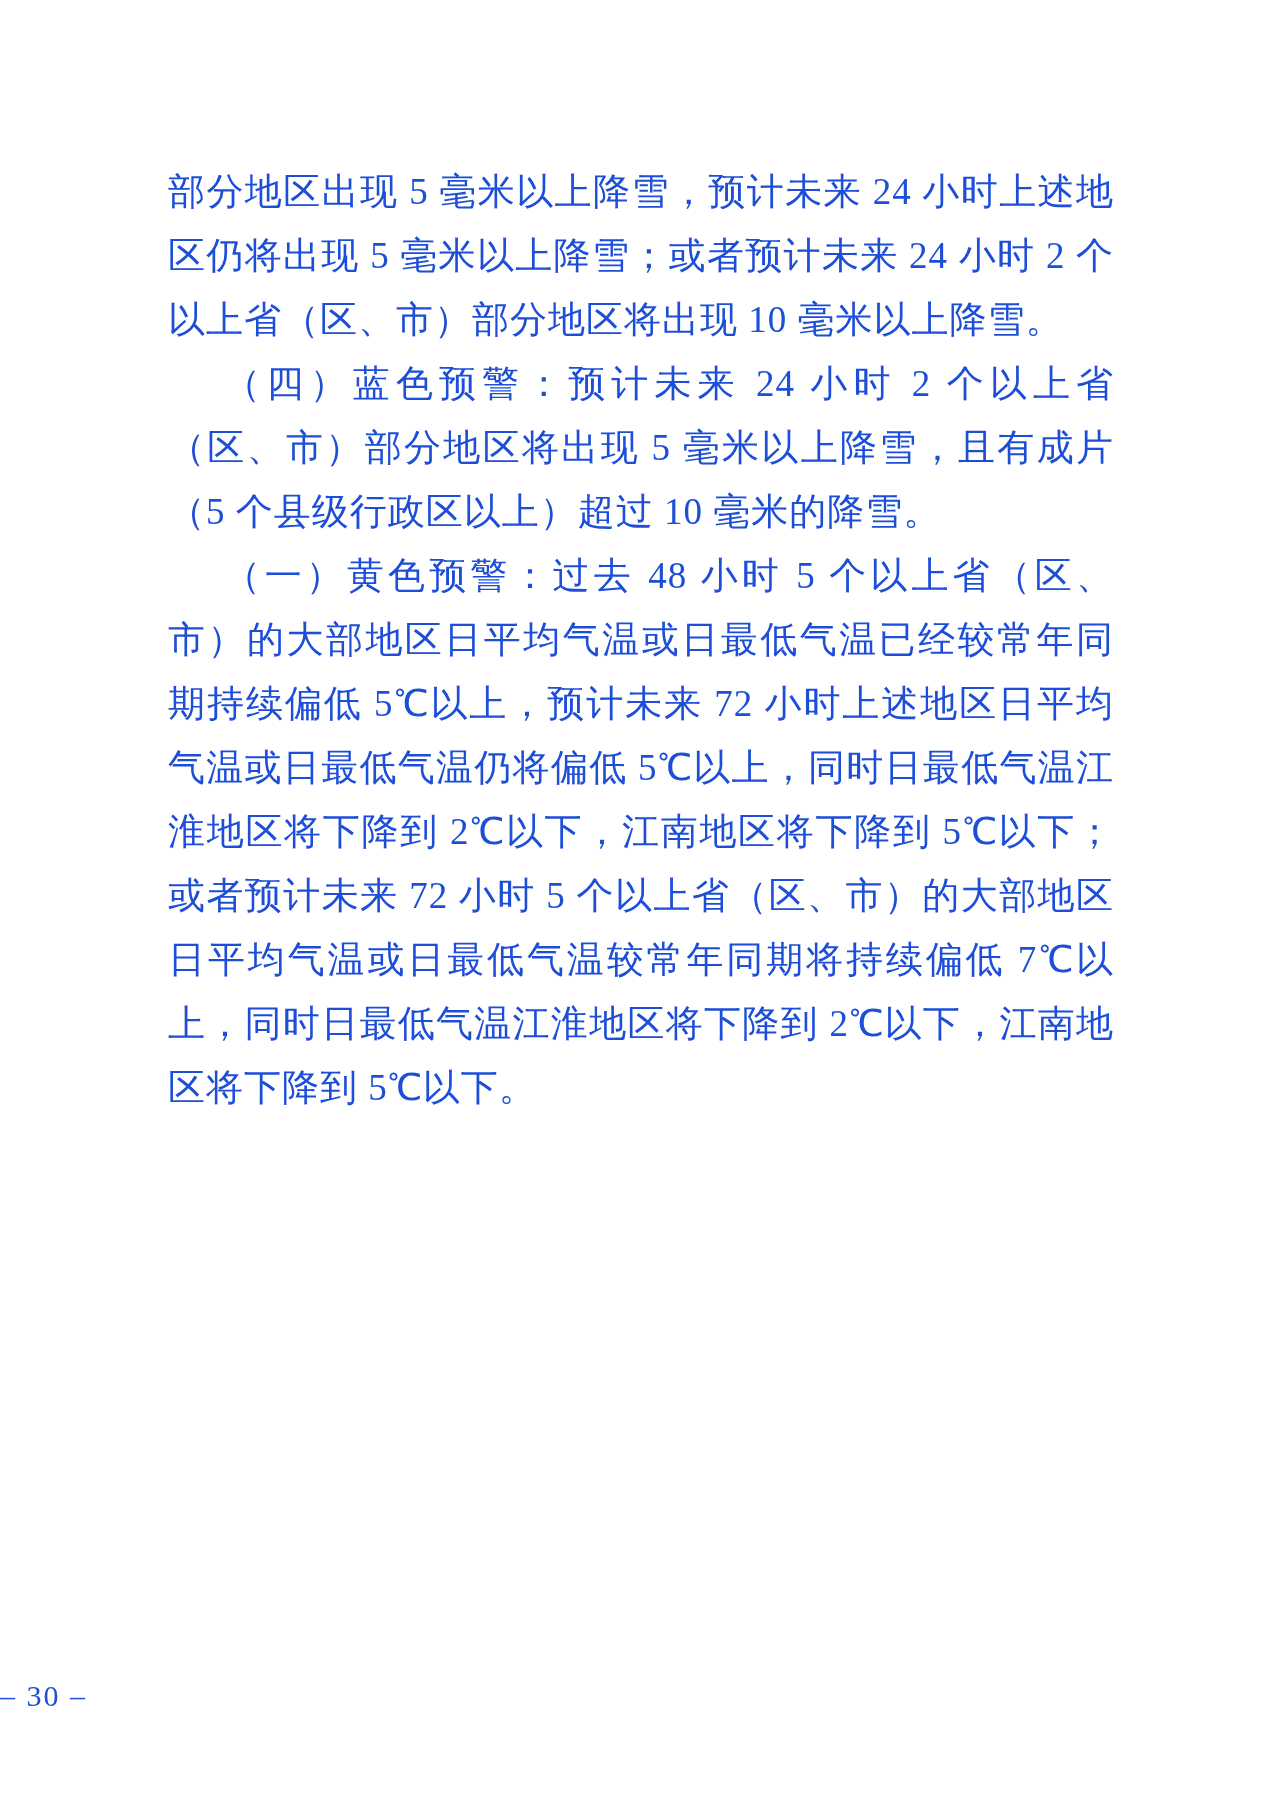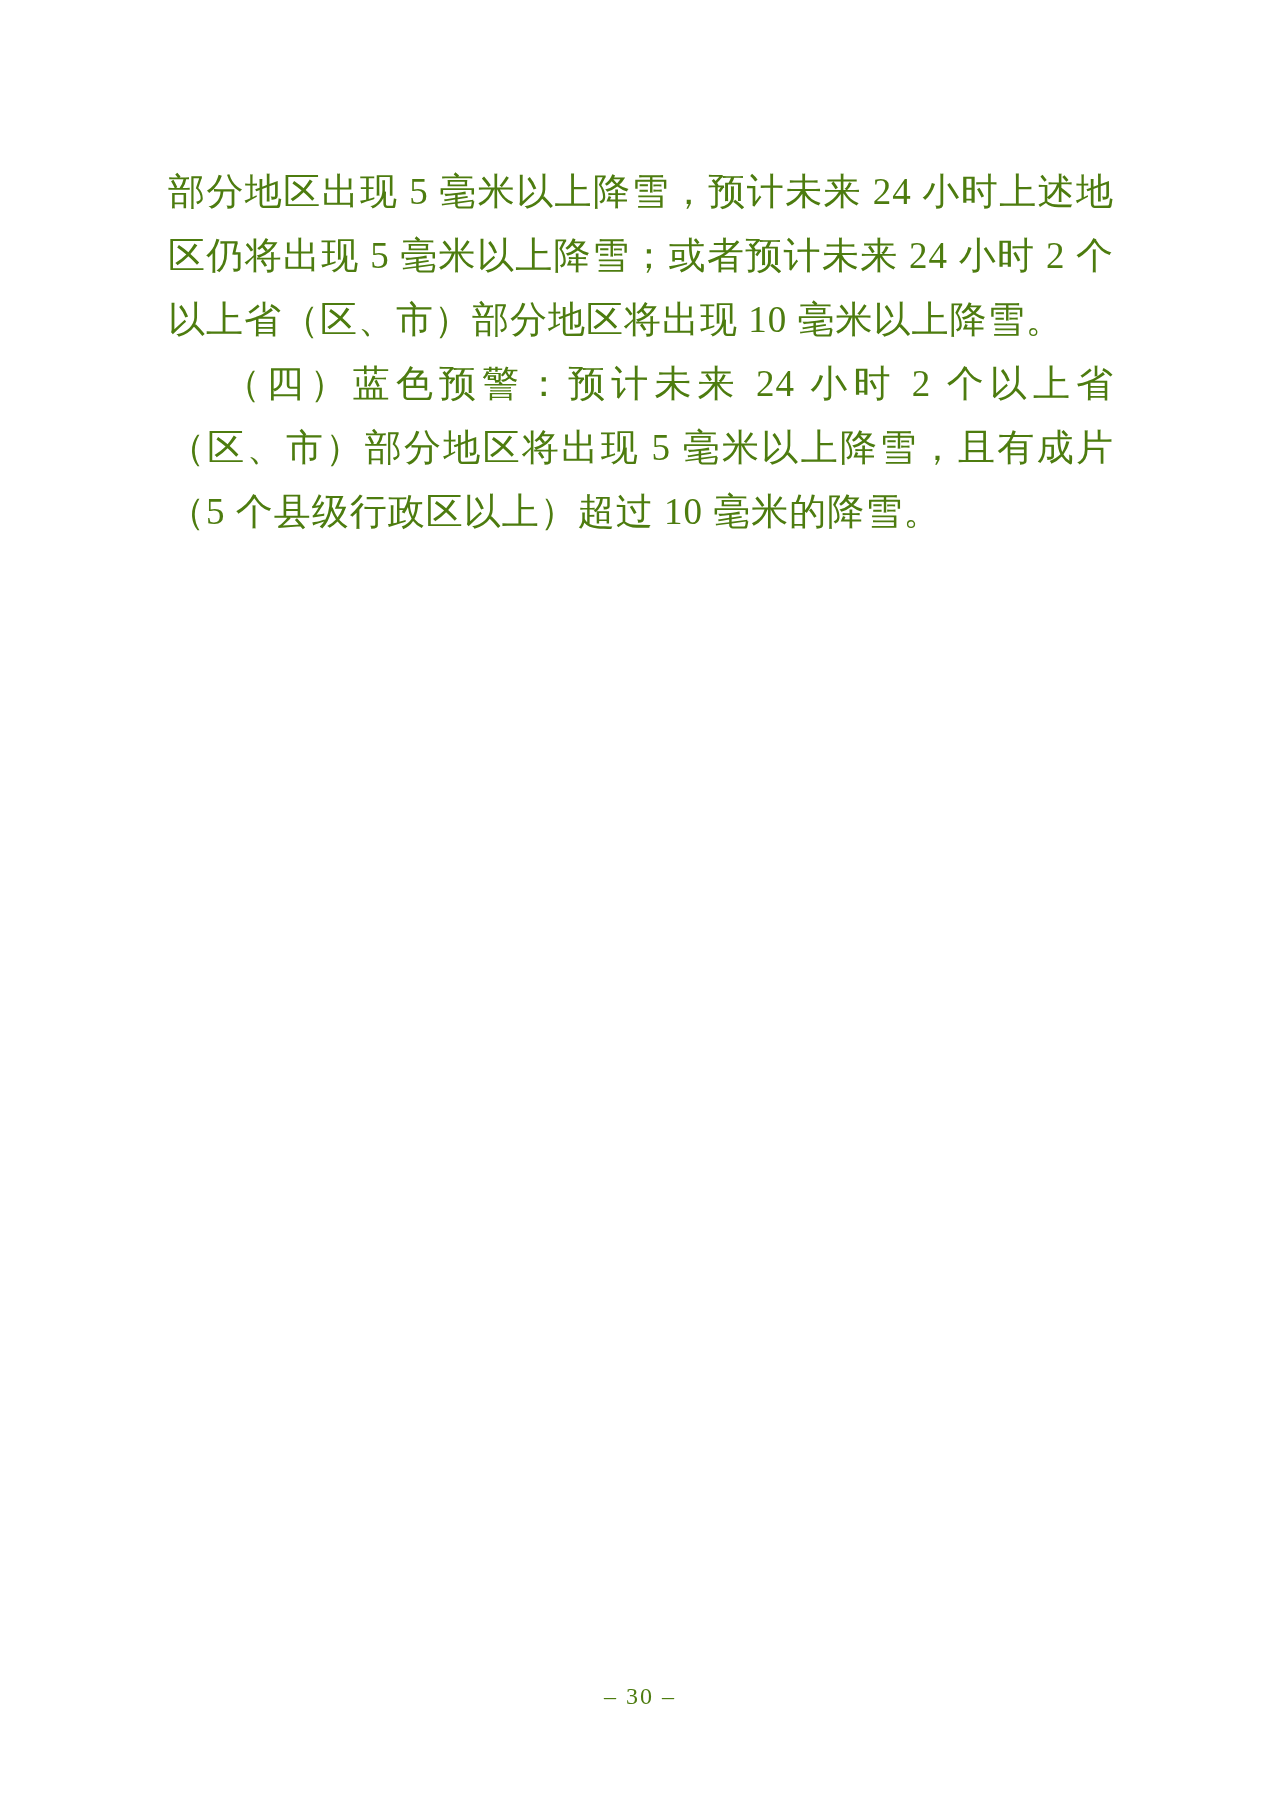--- a/index.html
+++ b/index.html
@@ -7,21 +7,21 @@
     padding: 0;
     background: #ffffff;
   }
   .page {
     position: relative;
     width: 1280px;
     height: 1809px;
     background: #ffffff;
     overflow: hidden;
     font-family: "Liberation Serif", serif;
-    color: #4d7c0f;
+    color: #1d4ed8;
   }
   .content {
     position: absolute;
     left: 168px;
     top: 160px;
     width: 946px;
   }
   .para {
     margin: 0;
     font-size: 37px;
@@ -32,28 +32,29 @@
     word-break: break-all;
   }
   .para.indent {
     text-indent: 1.5em;
   }
   .footer {
     position: absolute;
     left: 0;
     top: 1678px;
     width: 1280px;
-    text-align: center;
-    font-size: 24px;
+    text-align: left;
+    font-size: 30px;
     line-height: 36px;
     letter-spacing: 2px;
   }
 </style>
 </head>
 <body>
 
 <div class="page">
   <div class="content">
     <p class="para">部分地区出现 5 毫米以上降雪，预计未来 24 小时上述地区仍将出现 5 毫米以上降雪；或者预计未来 24 小时 2 个以上省（区、市）部分地区将出现 10 毫米以上降雪。</p>
     <p class="para indent">（四）蓝色预警：预计未来 24 小时 2 个以上省（区、市）部分地区将出现 5 毫米以上降雪，且有成片（5 个县级行政区以上）超过 10 毫米的降雪。</p>
+    <p class="para indent">（一）黄色预警：过去 48 小时 5 个以上省（区、市）的大部地区日平均气温或日最低气温已经较常年同期持续偏低 5℃以上，预计未来 72 小时上述地区日平均气温或日最低气温仍将偏低 5℃以上，同时日最低气温江淮地区将下降到 2℃以下，江南地区将下降到 5℃以下；或者预计未来 72 小时 5 个以上省（区、市）的大部地区日平均气温或日最低气温较常年同期将持续偏低 7℃以上，同时日最低气温江淮地区将下降到 2℃以下，江南地区将下降到 5℃以下。</p>
   </div>
   <div class="footer">– 30 –</div>
 </div>
 
 </body></html>

